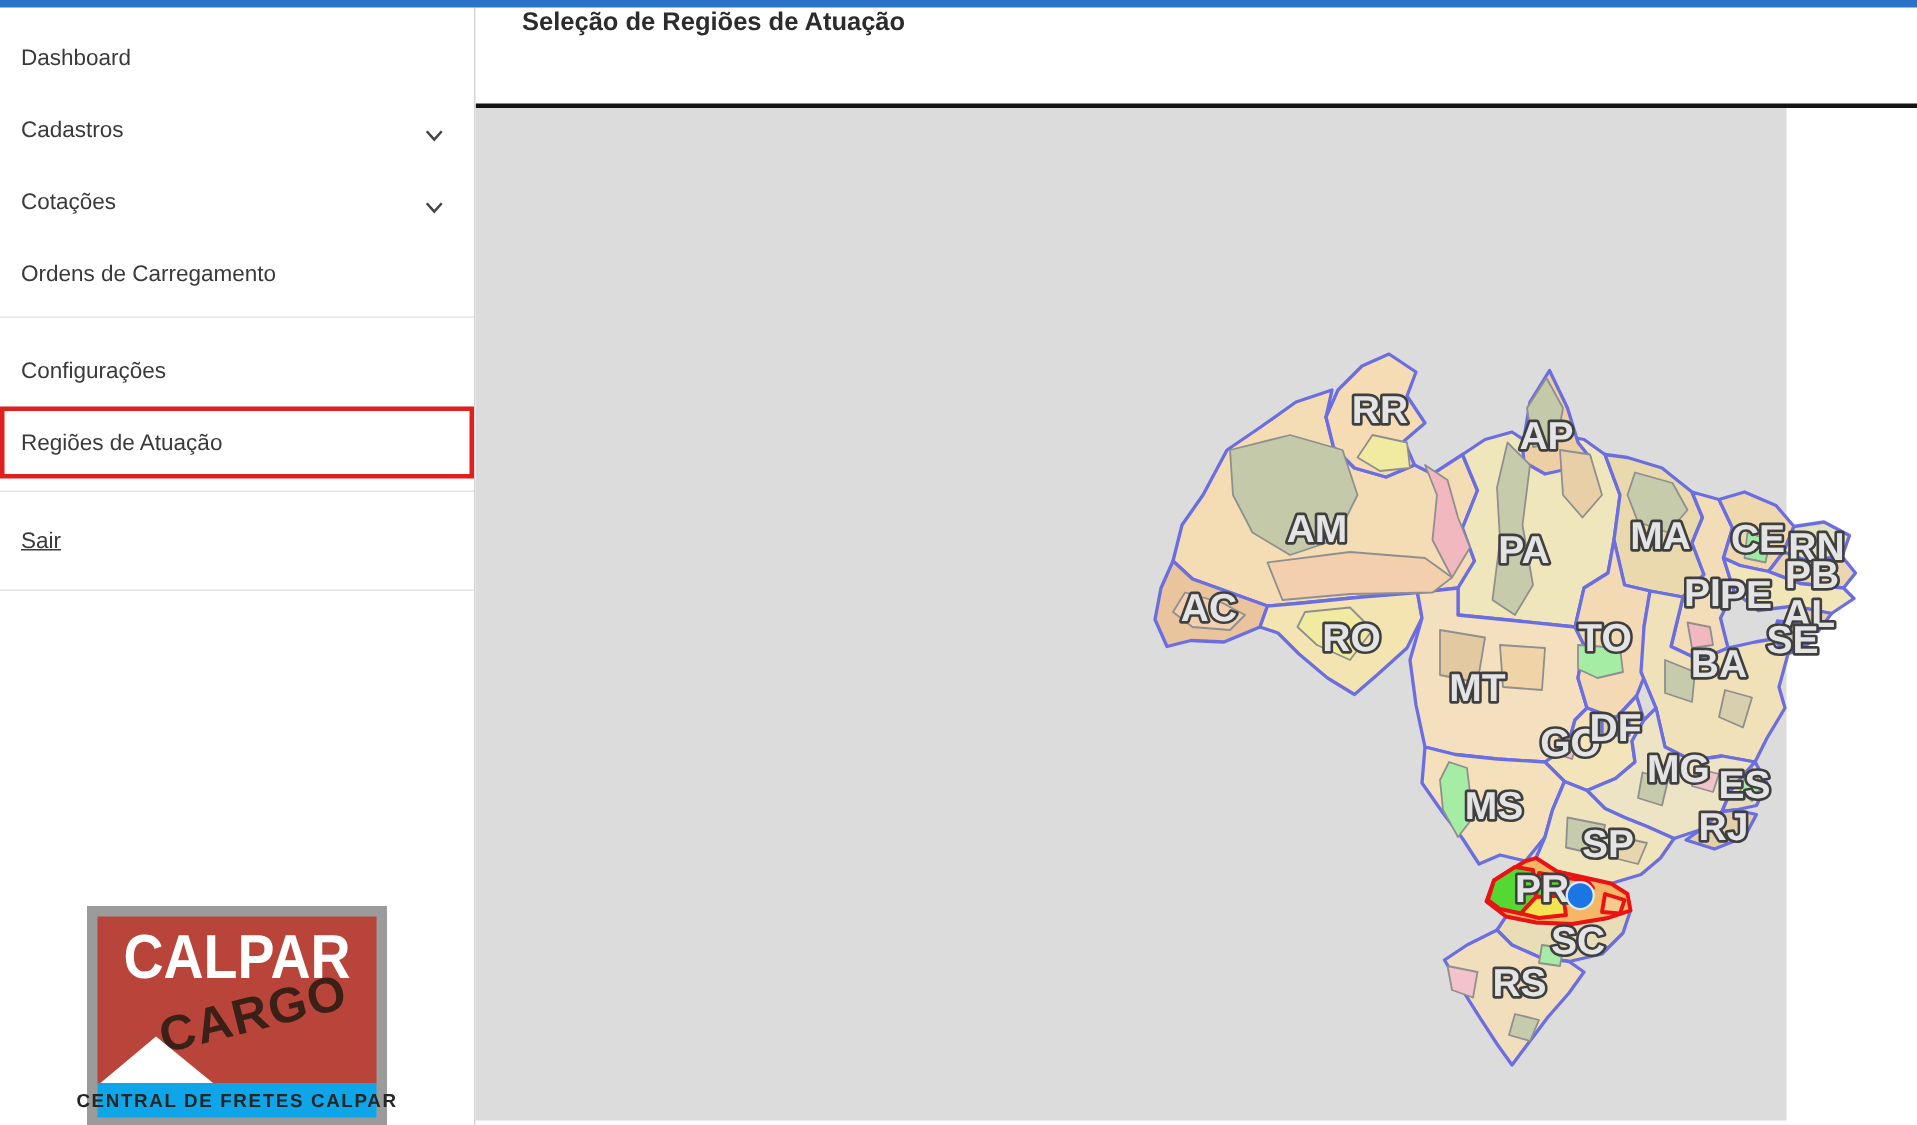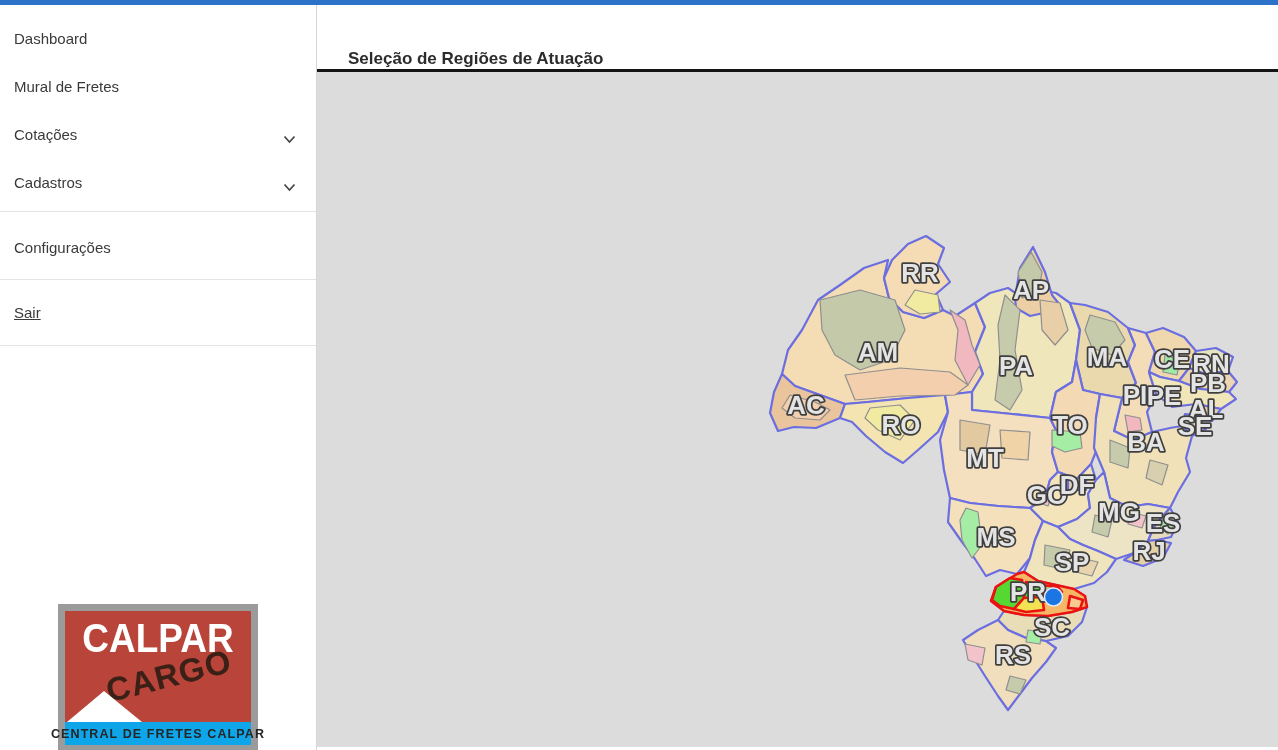--- a/index.html
+++ b/index.html
@@ -33,64 +33,67 @@
   .logo-tri { position:absolute; bottom:0; left:2px; width:0; height:0;
               border-left:37px solid transparent; border-right:38px solid transparent;
               border-bottom:31px solid #ffffff; }
   .logo-caption { background:#0ea5e9; height:23px; margin-top:0; display:flex; align-items:center;
                   justify-content:center; font-size:12.5px; font-weight:bold; letter-spacing:1.1px;
                   color:#252525; white-space:nowrap; }
 
   
   .main { position:absolute; left:317px; top:5px; width:961px; height:745px; }
   .main-header { height:67px; background:#ffffff; border-bottom:3px solid #141414;
-                 display:flex; align-items:flex-end; padding-left:31px; }
+                 display:flex; align-items:flex-start; padding-left:31px; }
   .main-title { font-size:17px; font-weight:bold; color:#2c2c2c; }
-  .content { position:relative; width:961px; height:675px; background:#dcdcdc; }
+  .content { position:relative; width:874px; height:675px; background:#dcdcdc; }
   .map-svg { position:absolute; left:443px; top:153px; }
 
   svg text.state-label { font-family:"Liberation Sans",sans-serif; font-weight:bold; font-size:26px;
                          fill:#e4e4e4; stroke:#3f3f3f; stroke-width:3.5px; paint-order:stroke;
                          stroke-linejoin:round; text-anchor:middle; pointer-events:none; }
   .st { stroke:#6b6ee0; stroke-width:2.2; stroke-linejoin:round; }
   .meso { stroke:#8f8f8f; stroke-width:1.2; stroke-linejoin:round; }
   .sel { stroke:#ea1212; stroke-width:2.6; stroke-linejoin:round; }
 </style>
 </head>
 <body>
 
 <div class="topbar"></div>
 
 <div class="sidebar">
   <div class="nav">
     <div class="nav-item">
       <span>Dashboard</span>
     </div>
     <div class="nav-item">
-      <span>Mural de Fretes</span>
+      <span>Cadastros</span>
+      <span class="chev">
+        <svg width="13" height="9" viewBox="0 0 13 9">
+            <polyline points="1.5,1.5 6.5,7 11.5,1.5" fill="none" stroke="#444" stroke-width="1.7"></polyline>
+          </svg>
+      </span>
     </div>
     <div class="nav-item">
       <span>Cotações</span>
       <span class="chev">
         <svg width="13" height="9" viewBox="0 0 13 9">
             <polyline points="1.5,1.5 6.5,7 11.5,1.5" fill="none" stroke="#444" stroke-width="1.7"></polyline>
           </svg>
       </span>
     </div>
     <div class="nav-item">
-      <span>Cadastros</span>
-      <span class="chev">
-        <svg width="13" height="9" viewBox="0 0 13 9">
-            <polyline points="1.5,1.5 6.5,7 11.5,1.5" fill="none" stroke="#444" stroke-width="1.7"></polyline>
-          </svg>
-      </span>
+      <span>Ordens de Carregamento</span>
     </div>
     <div class="nav-divider dv1"></div>
     <div class="nav-item grp2">
       <span>Configurações</span>
+    </div>
+    <div class="nav-item active">
+      <span>Regiões de Atuação</span>
     </div>
     <div class="nav-divider dv2"></div>
     <div class="nav-item sair">
       <span>Sair</span>
     </div>
     <div class="nav-divider dv3"></div>
   </div>
 
   <div class="logo">
     <div class="logo-red">

